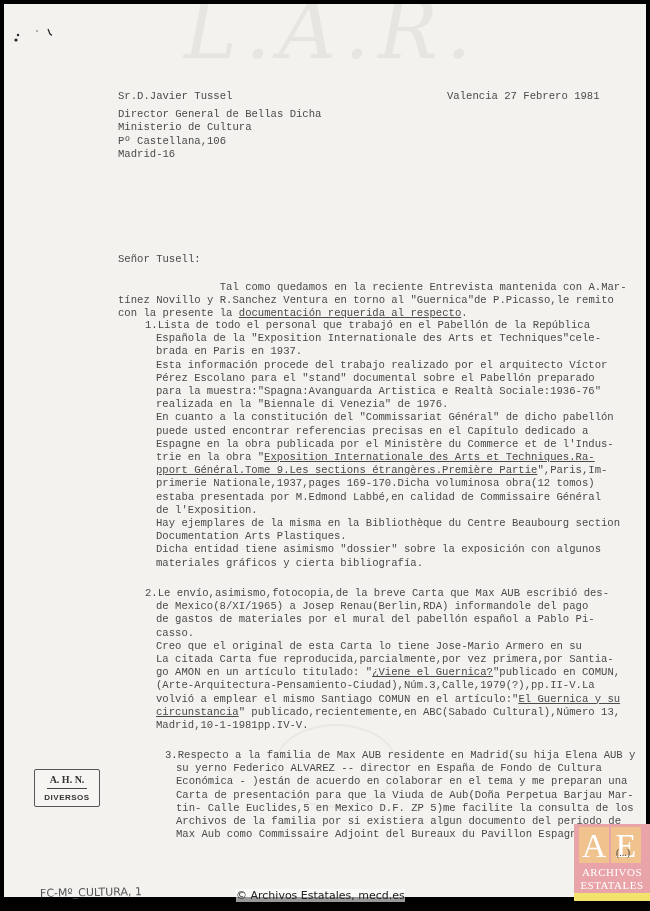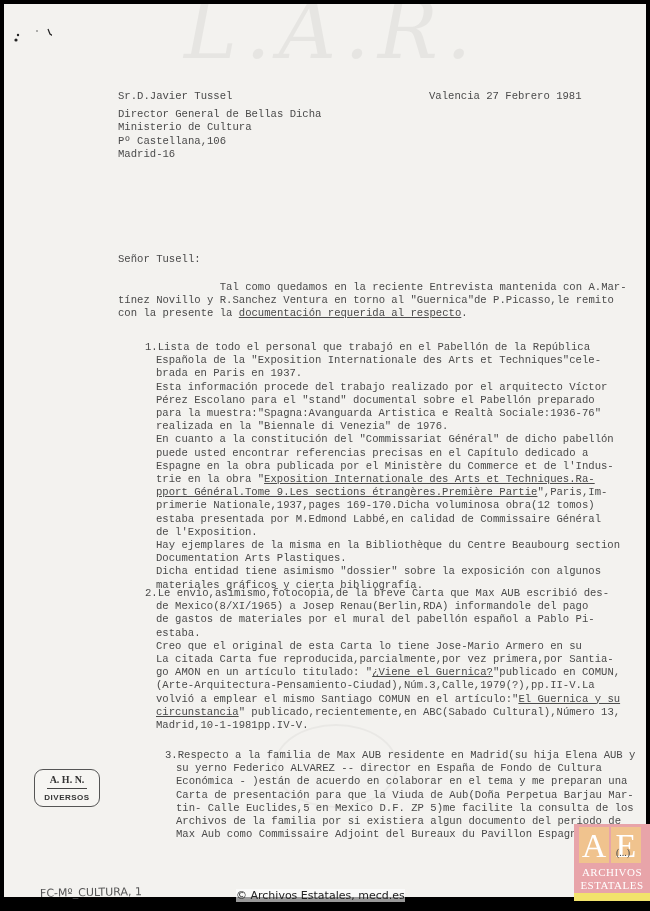--- a/index.html
+++ b/index.html
@@ -18,31 +18,31 @@
     color: rgba(0,0,0,0.05); letter-spacing: 8px;
   }
   .watermark2 {
     position: absolute; left: 270px; top: 720px; width: 120px; height: 80px;
     border-radius: 50%; border: 2px solid rgba(0,0,0,0.04);
   }
   .specks { position: absolute; left: 8px; top: 22px; width: 40px; height: 20px; }
   .addr { position: absolute; left: 114px; top: 86px; }
   .addr div { white-space: pre; }
   .addr .name { margin-bottom: 5px; }
-  .date { position: absolute; left: 425px; top: 86px; white-space: pre; }
+  .date { position: absolute; left: 443px; top: 86px; white-space: pre; }
   .salutation { position: absolute; left: 114px; top: 249px; }
   .intro { position: absolute; left: 114px; top: 277px; width: 530px; }
   .intro div { white-space: pre; }
   .item { position: absolute; left: 141px; width: 505px; }
   .item div { white-space: pre; }
   .item .cont { padding-left: 11px; }
   .u { text-decoration: underline; }
   .stamp {
     position: absolute; left: 30px; top: 765px; width: 64px; height: 36px;
-    border: 1.5px solid #555; border-radius: 9px; background: #f6f5f2;
+    border: 1.5px solid #555; border-radius: 2px; background: #f6f5f2;
     font-family: "Liberation Serif", serif; text-align: center; color: #333;
   }
   .stamp .t1 { font-weight: bold; font-size: 10px; margin-top: 3px; }
   .stamp .rule { width: 40px; height: 1px; background: #444; margin: 2px auto; }
   .stamp .t2 { font-family: "Liberation Sans", sans-serif; font-weight: bold; font-size: 8px; letter-spacing: 0.5px; }
   .handwriting {
     position: absolute; left: 36px; top: 882px;
     font-family: "DejaVu Sans", sans-serif; font-size: 11px; color: #555;
     transform: rotate(-1deg); white-space: pre;
   }
@@ -91,21 +91,21 @@
   <div class="date">Valencia 27 Febrero 1981</div>
 
   <div class="salutation">Señor Tusell:</div>
 
   <div class="intro">
     <div>                Tal como quedamos en la reciente Entrevista mantenida con A.Mar-</div>
     <div>tínez Novillo y R.Sanchez Ventura en torno al "Guernica"de P.Picasso,le remito</div>
     <div><span>con la presente la </span><span class="u">documentación requerida al respecto</span><span>.</span></div>
   </div>
 
-  <div class="item" style="top:315px;margin-top:22px;">
+  <div class="item" style="top:315px;">
     <div><span>1.</span><span>Lista de todo el personal que trabajó en el Pabellón de la República</span></div>
     <div class="cont">Española de la "Exposition Internationale des Arts et Techniques"cele-</div>
     <div class="cont">brada en Paris en 1937.</div>
     <div class="cont">Esta información procede del trabajo realizado por el arquitecto Víctor</div>
     <div class="cont">Pérez Escolano para el "stand" documental sobre el Pabellón preparado</div>
     <div class="cont">para la muestra:"Spagna:Avanguarda Artistica e Realtà Sociale:1936-76"</div>
     <div class="cont">realizada en la "Biennale di Venezia" de 1976.</div>
     <div class="cont">En cuanto a la constitución del "Commissariat Général" de dicho pabellón</div>
     <div class="cont">puede usted encontrar referencias precisas en el Capítulo dedicado a</div>
     <div class="cont">Espagne en la obra publicada por el Ministère du Commerce et de l'Indus-</div>
@@ -117,21 +117,21 @@
     <div class="cont">Hay ejemplares de la misma en la Bibliothèque du Centre Beaubourg section</div>
     <div class="cont">Documentation Arts Plastiques.</div>
     <div class="cont">Dicha entidad tiene asimismo "dossier" sobre la exposición con algunos</div>
     <div class="cont">materiales gráficos y cierta bibliografía.</div>
   </div>
 
   <div class="item" style="top:583px;">
     <div><span>2.</span><span>Le envío,asimismo,fotocopia,de la breve Carta que Max AUB escribió des-</span></div>
     <div class="cont">de Mexico(8/XI/1965) a Josep Renau(Berlin,RDA) informandole del pago</div>
     <div class="cont">de gastos de materiales por el mural del pabellón español a Pablo Pi-</div>
-    <div class="cont">estaba.</div>
+    <div class="cont">casso.</div>
     <div class="cont">Creo que el original de esta Carta lo tiene Jose-Mario Armero en su</div>
     <div class="cont">La citada Carta fue reproducida,parcialmente,por vez primera,por Santia-</div>
     <div class="cont"><span>go AMON en un artículo titulado: "</span><span class="u">¿Viene el Guernica?</span><span>"publicado en COMUN,</span></div>
     <div class="cont">(Arte-Arquitectura-Pensamiento-Ciudad),Núm.3,Calle,1979(?),pp.II-V.La</div>
     <div class="cont"><span>volvió a emplear el mismo Santiago COMUN en el artículo:"</span><span class="u">El Guernica y su</span></div>
     <div class="cont"><span class="u">circunstancia</span><span>" publicado,recientemente,en ABC(Sabado Cultural),Número 13,</span></div>
     <div class="cont">Madrid,10-1-1981pp.IV-V.</div>
   </div>
 
   <div class="item" style="top:745px;margin-left:20px;">

